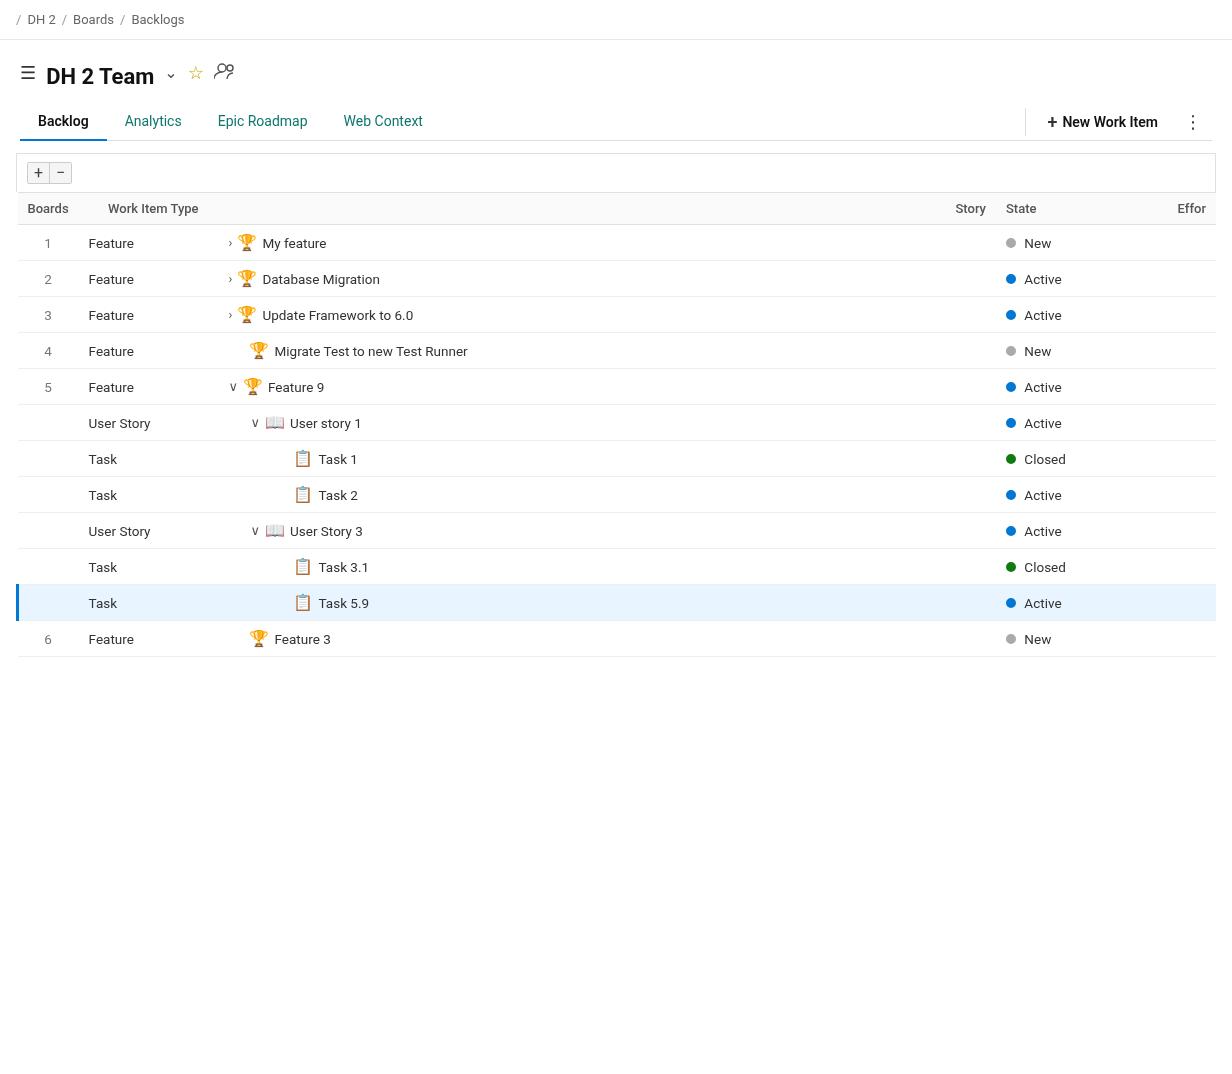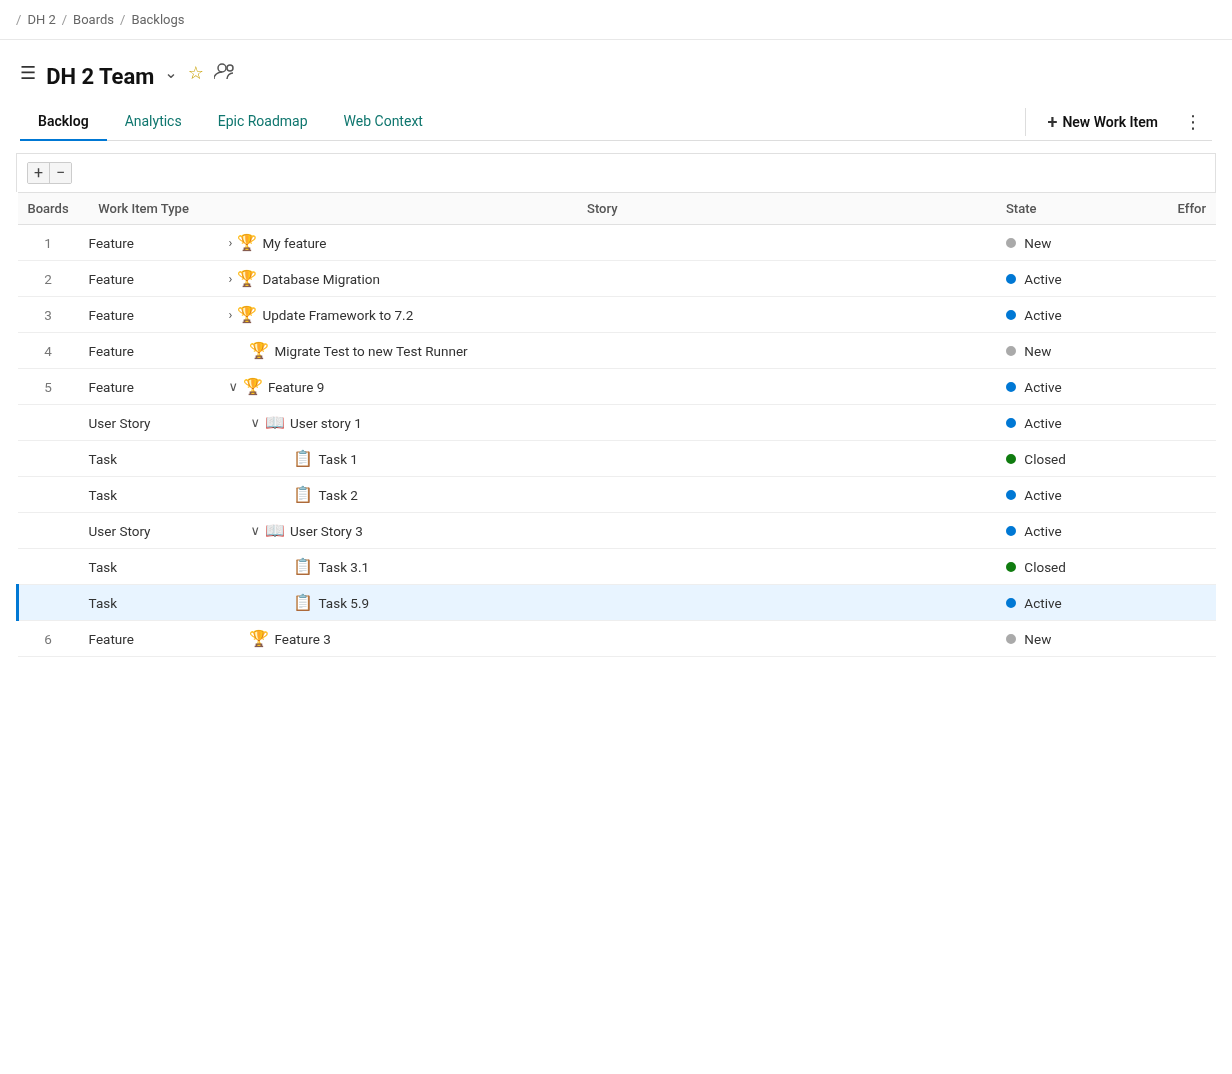--- a/index.html
+++ b/index.html
@@ -136,21 +136,21 @@
     .expand-btn { border-right: 1px solid #ccc; }
     table {
       width: 100%;
       border-collapse: collapse;
     }
     thead th {
       background: #fafafa;
       border-bottom: 1px solid #e0e0e0;
       border-top: 1px solid #e0e0e0;
       padding: 8px 10px;
-      text-align: center;
+      text-align: right;
       font-weight: 500;
       color: #555;
       font-size: 13px;
     }
     thead th.order-col { width: 60px; text-align: center; }
     thead th.type-col { width: 130px; }
     thead th.title-col { }
     thead th.state-col { width: 140px; text-align: left; margin-top: 23px; }
     thead th.effort-col { width: 80px; text-align: right; }
     tbody tr {
@@ -315,21 +315,21 @@
     </td>
     <td class="effort-col"></td>
   </tr>
         <tr>
     <td class="order-col">3</td>
     <td class="type-col">Feature</td>
     <td class="title-col">
       <div class="title-cell" style="padding-left: 10px">
         <span class="chevron-right">›</span>
         <span class="item-icon icon-trophy">🏆</span>
-        <span>Update Framework to 7.2</span>
+        <span>Update Framework to 6.0</span>
       </div>
     </td>
     <td class="state-col">
       <span class="state-dot dot-active"></span>
       <span>Active</span>
     </td>
     <td class="effort-col"></td>
   </tr>
         <tr>
     <td class="order-col">4</td>

